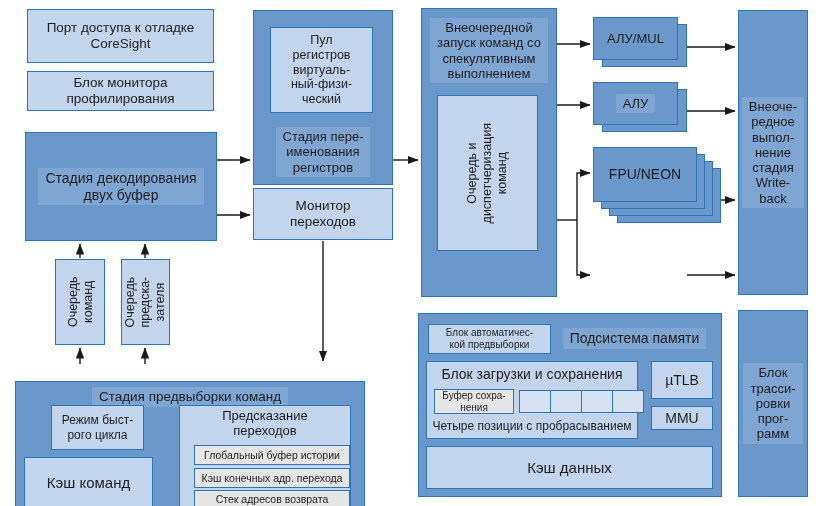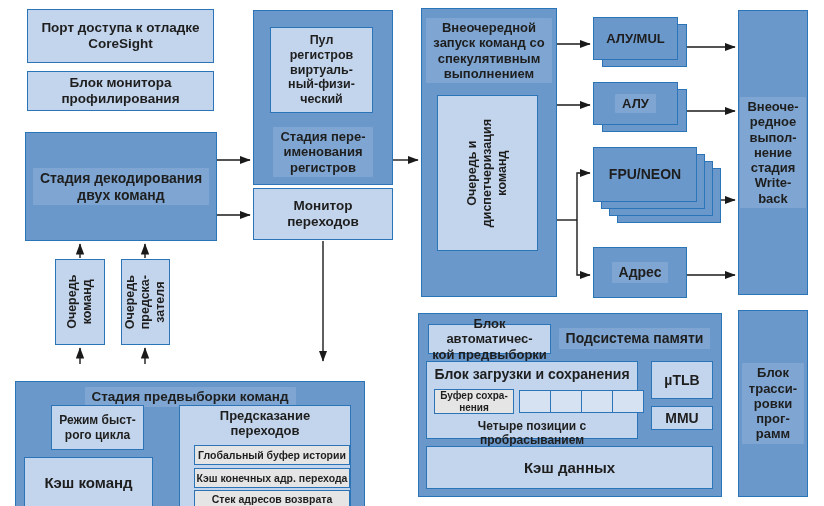--- a/index.html
+++ b/index.html
@@ -1,31 +1,31 @@
 <!DOCTYPE html>
 <html><head>
 <meta charset="utf-8">
 <style>
   html,body{margin:0;padding:0;background:#fff;}
   .canvas{
     position:relative;width:824px;height:506px;background:#ffffff;overflow:hidden;
-    font-family:"Liberation Sans","DejaVu Sans",sans-serif;color:#1e1e1e;font-weight:bold;
+    font-family:"Liberation Sans","DejaVu Sans",sans-serif;color:#1e1e1e;
   }
   .box{
     position:absolute;box-sizing:border-box;border:1.6px solid #2b74b8;
     display:flex;align-items:center;justify-content:center;text-align:center;
   }
   .med{background:#6b98cb;}
   .light{background:#c3d5ec;}
   .lighter{background:#e5e5e5;}
   .lbl{white-space:pre-line;line-height:1.18;display:block;}
   .hl{background:rgba(255,255,255,.14);padding:2px 7px;border-radius:1px;}
   .vert .lbl{transform:rotate(-90deg);}
   .fs10{font-size:10px;} .fs105{font-size:10.5px;}
-  .fs115{font-size:13px;} .fs12{font-size:12px;} .fs125{font-size:12.5px;}
+  .fs115{font-size:10px;} .fs12{font-size:12px;} .fs125{font-size:12.5px;}
   .fs13{font-size:13px;} .fs135{font-size:13.5px;} .fs14{font-size:14px;} .fs15{font-size:15px;}
   .toplabel{position:absolute;left:0;right:0;display:flex;justify-content:center;align-items:center;}
   .arrows{position:absolute;left:0;top:0;width:824px;height:506px;pointer-events:none;}
   .cells{position:absolute;display:flex;}
   .cells .cell{flex:1;border:1.4px solid #2b74b8;background:#d6e1f2;margin-left:-1.4px;}
   .cells .cell:first-child{margin-left:0;}
 </style>
 </head>
 <body>
 
@@ -61,21 +61,21 @@
   <div class="box light fs135" style="left:27px;top:9px;width:187px;height:54px">
     <span class="lbl">Порт доступа к отладке
 CoreSight</span>
   </div>
   <div class="box light fs135" style="left:27px;top:71px;width:187px;height:40px">
     <span class="lbl">Блок монитора
 профилирования</span>
   </div>
   <div class="box med fs14" style="left:25px;top:132px;width:192px;height:109px">
     <span class="lbl hl">Стадия декодирования
-двух команд</span>
+двух буфер</span>
   </div>
 
   <div class="box med" style="left:253px;top:10px;width:140px;height:175px">
     <div class="box light fs125" style="left:16px;top:16px;width:103px;height:86px">
       <span class="lbl">Пул
 регистров
 виртуаль-
 ный-физи-
 ческий</span>
     </div>
@@ -124,23 +124,20 @@
     <span class="lbl hl">АЛУ</span>
   </div>
 
   <div class="box med" style="left:617px;top:168px;width:104px;height:55px"></div>
   <div class="box med" style="left:609px;top:161px;width:104px;height:55px"></div>
   <div class="box med" style="left:601px;top:154px;width:104px;height:55px"></div>
   <div class="box med fs14" style="left:593px;top:147px;width:104px;height:55px">
     <span class="lbl">FPU/NEON</span>
   </div>
 
-  <div class="box med fs14" style="left:593px;top:247px;width:94px;height:51px">
-    <span class="lbl hl">Адрес</span>
-  </div>
 
   <div class="box med fs13" style="left:738px;top:10px;width:70px;height:285px">
     <span class="lbl hl">Внеоче-
 редное
 выпол-
 нение
 стадия
 Write-
 back</span>
   </div>

